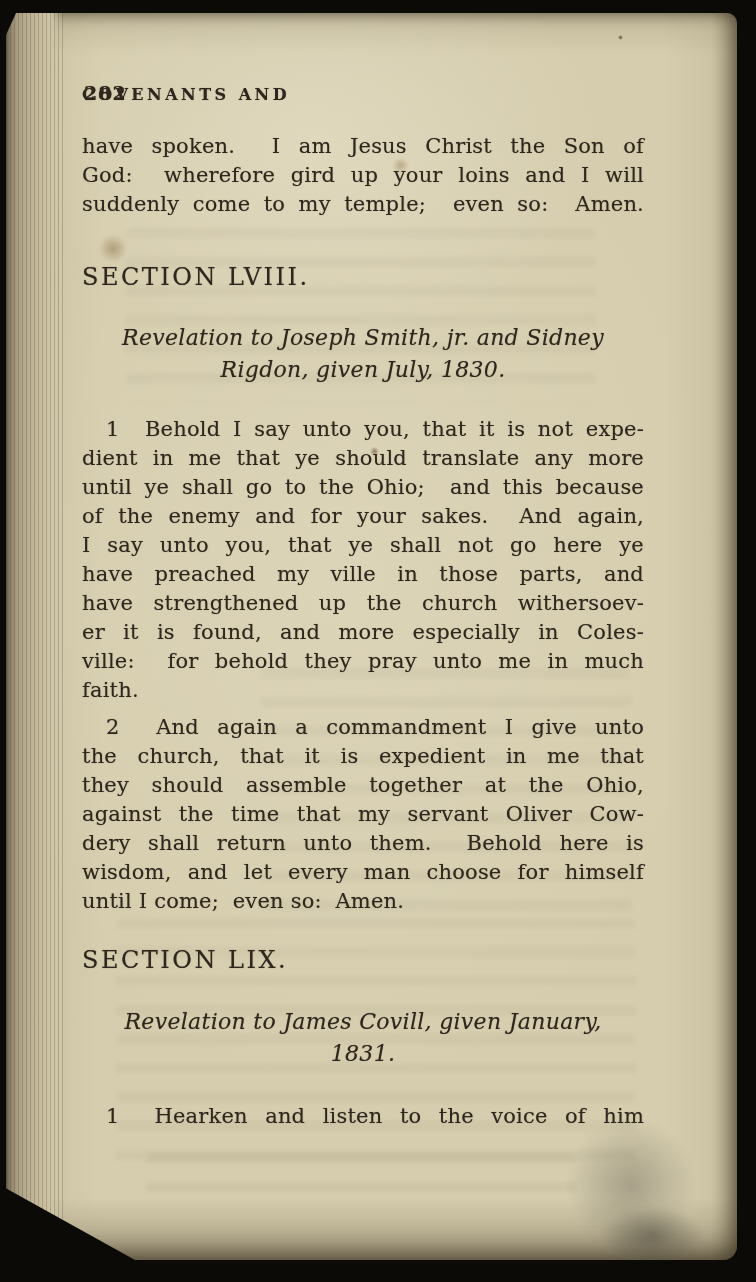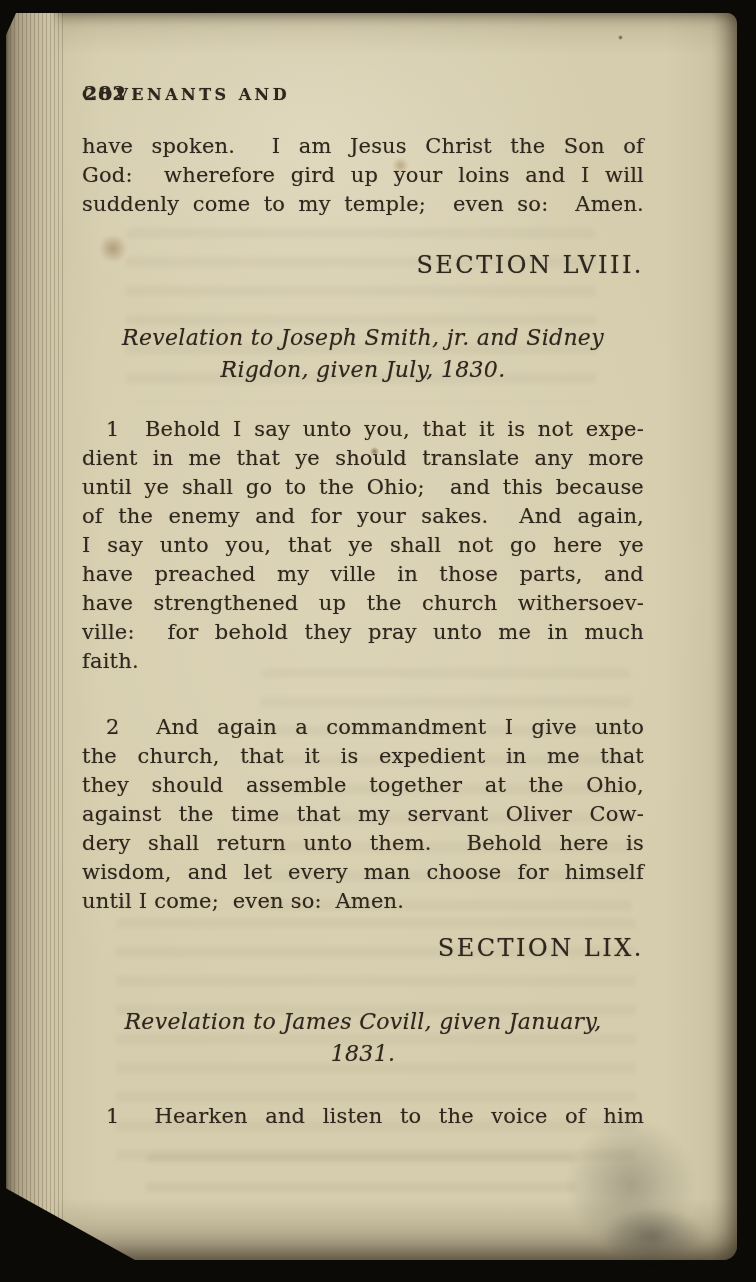--- a/index.html
+++ b/index.html
@@ -85,22 +85,23 @@
     position:absolute; left:2px; top:0;
     font-size:19px; font-weight:bold; letter-spacing:1px;
     text-shadow:0 0 1px rgba(47,39,29,.45);
   }
   .running {
     position:absolute; left:0; right:0; top:3px; text-align:left;
     font-size:16px; font-weight:bold; letter-spacing:3.5px;
     text-shadow:0 0 1px rgba(47,39,29,.45);
   }
   .secheading {
-    text-align:right; font-size:24px; letter-spacing:2.5px;
+    text-align:left; font-size:24px; letter-spacing:2.5px;
     text-shadow:0 0 1px rgba(47,39,29,.5);
+    margin-top:12px;
   }
   .subheading { text-align:center; font-style:italic; }
   .subline {
     font-size:22px; line-height:32px; letter-spacing:.3px;
     text-shadow:0 0 1px rgba(47,39,29,.40);
   }
 
   
   .corner { position:absolute; background:#0c0a07; }
   .corner.bl { left:0; top:1185px; width:180px; height:100px; clip-path:polygon(0 0, 0 100%, 100% 100%); }
@@ -147,20 +148,21 @@
     </div>
 
     <div class="block" style="top:402px;">
       <div class="line indent">1 &nbsp;Behold I say unto you, that it is not expe-</div>
       <div class="line">dient in me that ye should translate any more</div>
       <div class="line">until ye shall go to the Ohio; &nbsp;and this because</div>
       <div class="line">of the enemy and for your sakes. &nbsp;And again,</div>
       <div class="line">I say unto you, that ye shall not go here ye</div>
       <div class="line">have preached my ville in those parts, and</div>
       <div class="line">have strengthened up the church withersoev-</div>
+      <div class="line">er it is found, and more especially in Coles-</div>
       <div class="line">ville: &nbsp;for behold they pray unto me in much</div>
       <div class="line end">faith.</div>
     </div>
 
     <div class="block" style="top:700px;">
       <div class="line indent">2 &nbsp;And again a commandment I give unto</div>
       <div class="line">the church, that it is expedient in me that</div>
       <div class="line">they should assemble together at the Ohio,</div>
       <div class="line">against the time that my servant Oliver Cow-</div>
       <div class="line">dery shall return unto them. &nbsp;Behold here is</div>

